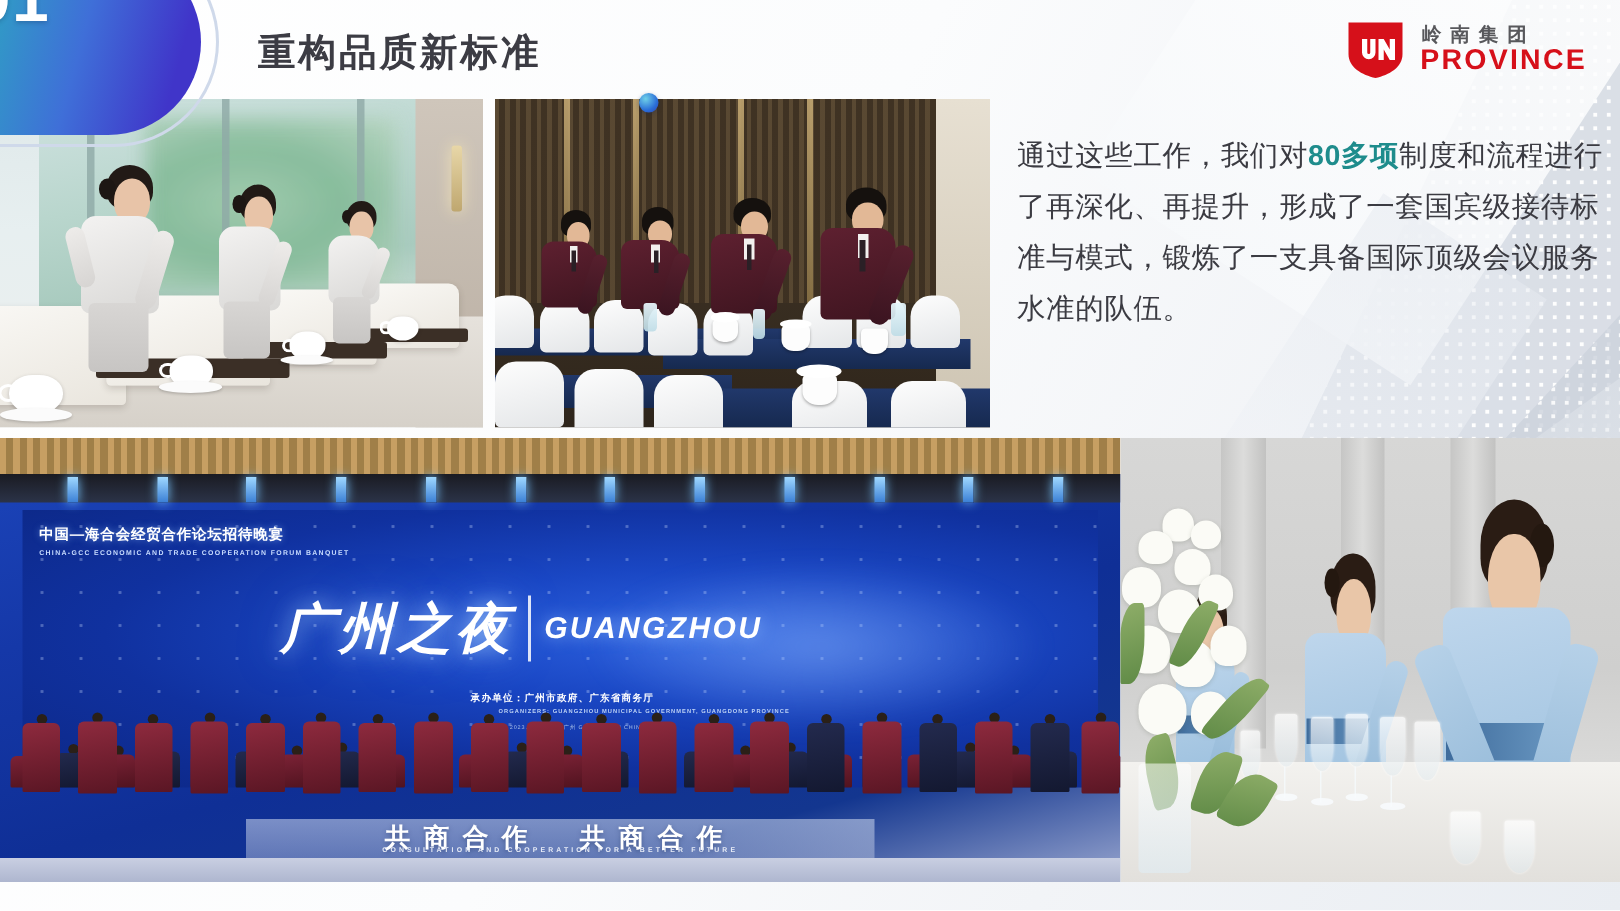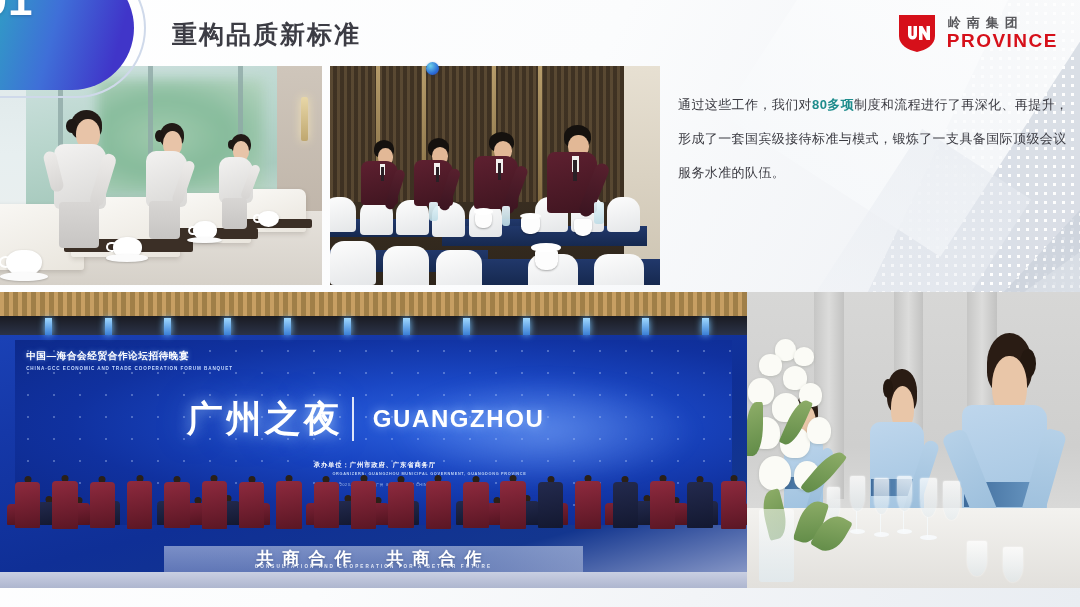--- a/index.html
+++ b/index.html
@@ -160,32 +160,32 @@
   .p3-head1{
     position:absolute; left:3.5%; top:12.5%;
     font-size:9.6px; font-weight:700; color:#ffffff; letter-spacing:.6px; white-space:nowrap;
     text-shadow:0 0 5px rgba(140,190,255,.6);
   }
   .p3-head2{
     position:absolute; left:3.5%; top:18.4%;
     font-size:4.6px; font-weight:700; color:#c8dcff; letter-spacing:.9px; white-space:nowrap;
   }
   .p3-main{
-    position:absolute; left:25%; top:29%; display:flex; align-items:center; gap:9px;
+    position:absolute; left:25%; top:29%; display:flex; align-items:center; gap:9px;font-style:italic;
   }
   .p3-cn{
     font-size:36px; font-weight:700; color:#ffffff; letter-spacing:3px;
     text-shadow:0 0 14px rgba(170,210,255,.8),0 0 30px rgba(120,170,255,.5);
     white-space:nowrap;
   }
   .p3-div{ width:2px; height:44px; background:rgba(255,255,255,.85); }
   .p3-en{ display:flex; flex-direction:column; gap:1px; }
   .p3-en div{
-    font-size:24px; font-weight:700; color:#ffffff; letter-spacing:1.6px; line-height:22px;
-    text-shadow:0 0 10px rgba(160,200,255,.7); white-space:nowrap;margin-left:10px;
+    font-size:20px; font-weight:700; color:#ffffff; letter-spacing:1.6px; line-height:22px;
+    text-shadow:0 0 10px rgba(160,200,255,.7); white-space:nowrap;
   }
   .p3-sub1{
     position:absolute; left:42%; top:53.5%;
     font-size:6.4px; font-weight:700; color:#ffffff; letter-spacing:.8px; white-space:nowrap;
   }
   .p3-sub2{
     position:absolute; left:44.5%; top:57.5%;
     font-size:3.8px; font-weight:700; color:#bdd2f5; letter-spacing:.7px; white-space:nowrap;
   }
   .p3-sub3{
@@ -233,21 +233,21 @@
     box-shadow:0 1px 3px rgba(90,100,80,.22); }
   .p4-leaf{ position:absolute; background:linear-gradient(160deg,#8fae69,#5f8a46); border-radius:60% 10% 60% 10%; }
   .p4-glass{ position:absolute; background:linear-gradient(180deg,rgba(255,255,255,.75),rgba(225,235,240,.5));
     border-radius:2px 2px 48% 48%; box-shadow:0 0 2px rgba(255,255,255,.8); }
   .p4-stem{ position:absolute; background:rgba(245,250,252,.8); }
   .p4-foot{ position:absolute; background:rgba(248,252,254,.85); border-radius:50%; }
 
   
   .body-copy{
     position:absolute; left:678px; top:88px; width:392px; z-index:5;
-    font-size:13px; line-height:34px; color:#3b3b42; letter-spacing:.4px;
+    font-size:19px; line-height:34px; color:#3b3b42; letter-spacing:.4px;
   }
   .body-copy b{ color:#1e8c8c; font-weight:700; }
 
   
   .dot-accent{
     position:absolute; left:426px; top:62px; width:13px; height:13px; border-radius:50%;
     background:radial-gradient(circle at 34% 30%,#6fd0e8,#2b6fd8 60%,#2a3fb4);
     z-index:7; box-shadow:0 1px 3px rgba(20,40,90,.35);
   }
 

